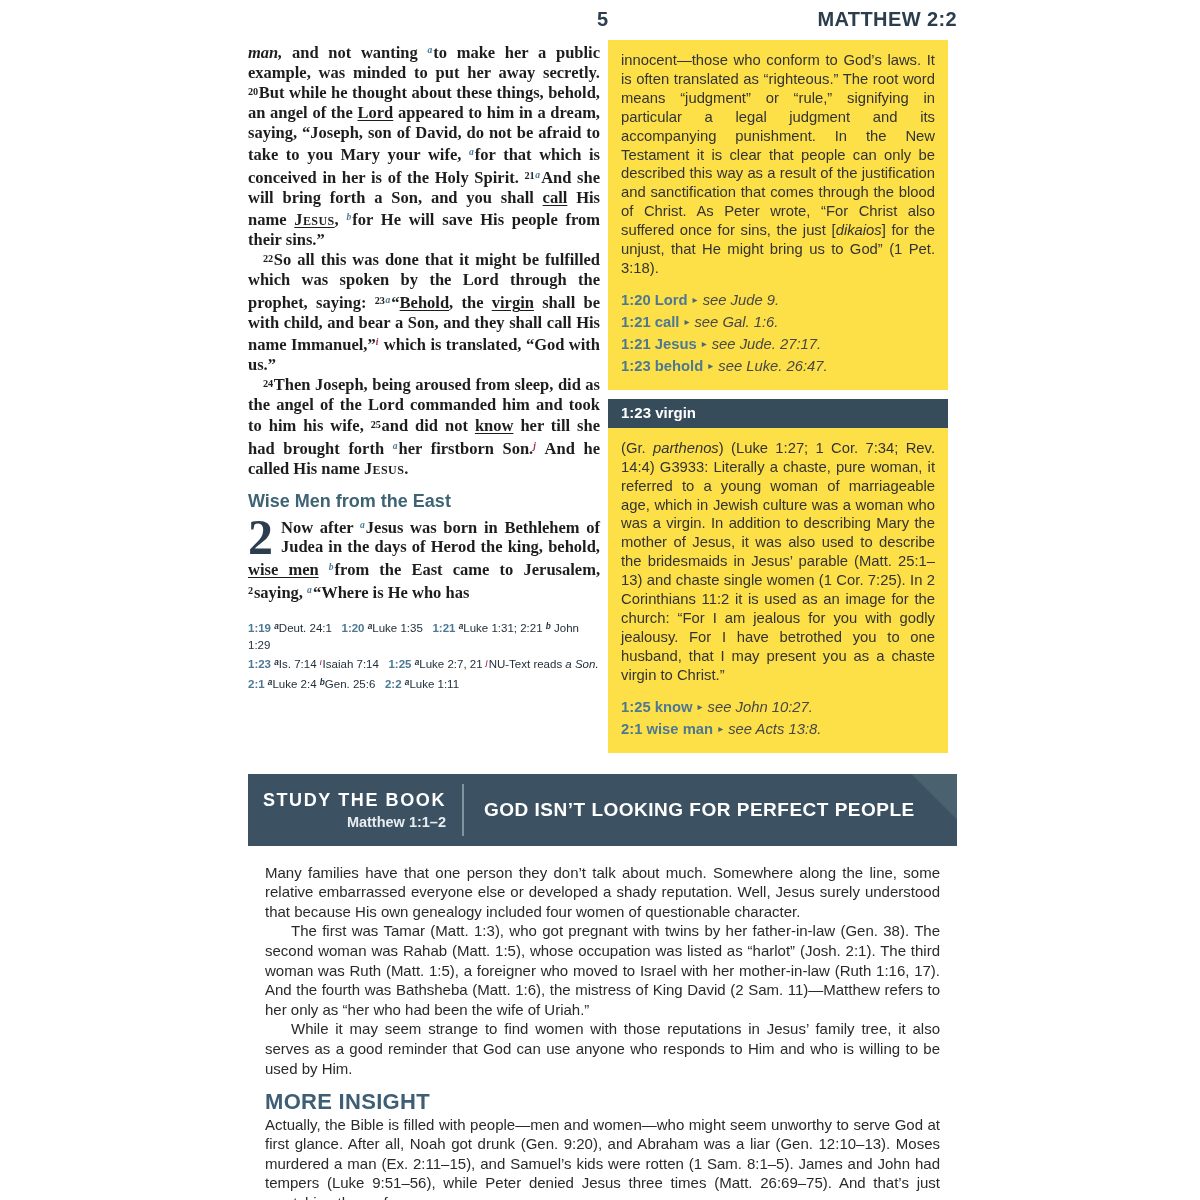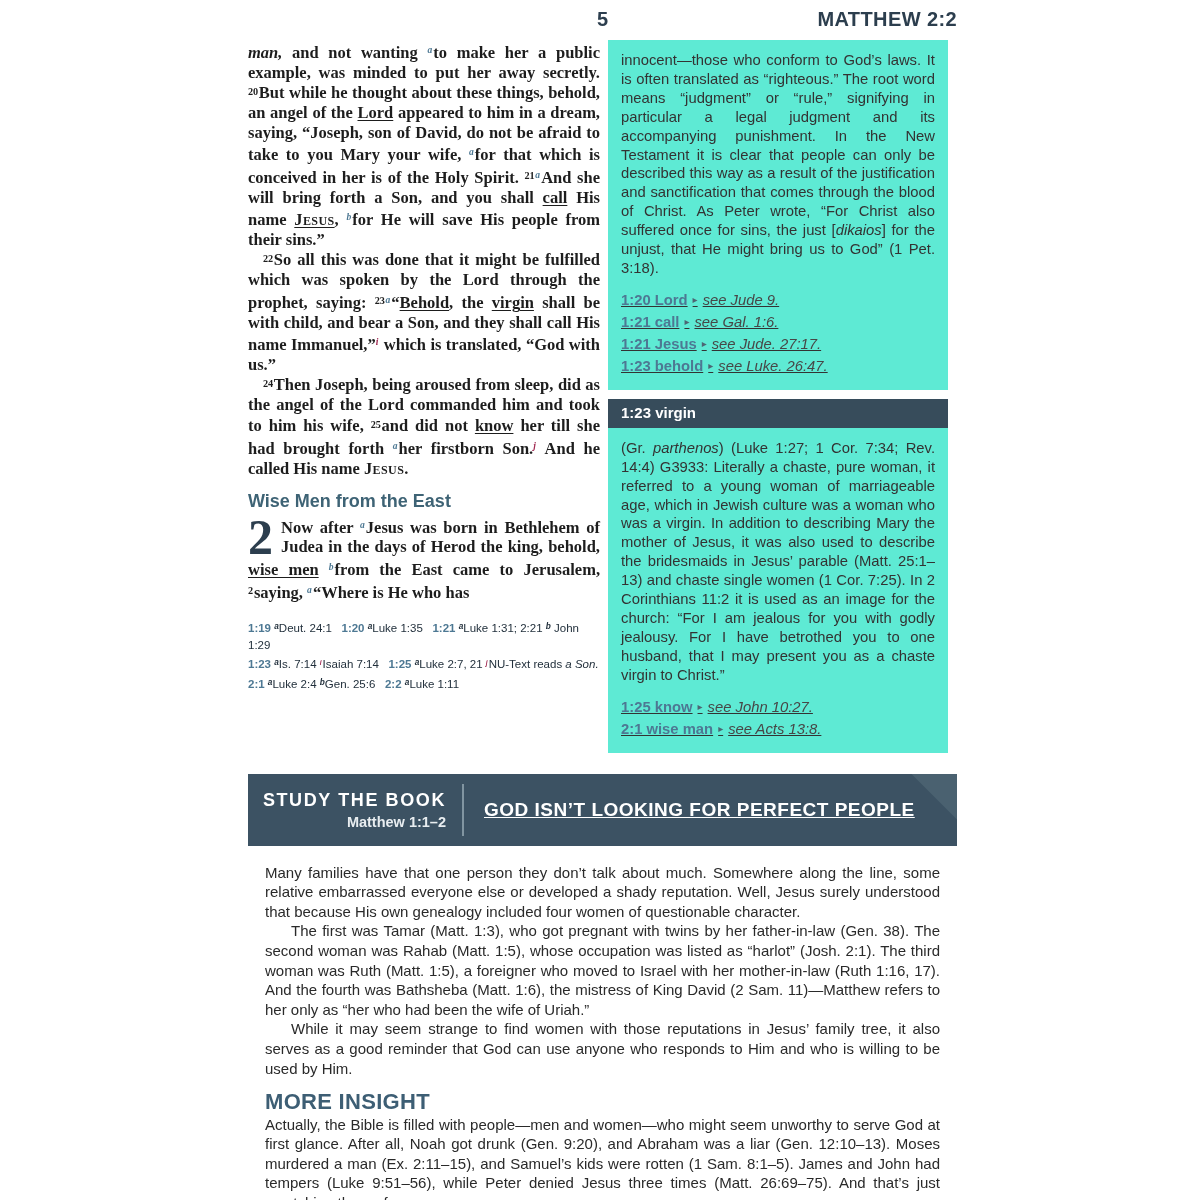--- a/index.html
+++ b/index.html
@@ -20,37 +20,37 @@
   .verse.indent{text-indent:15px;}
   .section-heading{font-family:Liberation Sans, sans-serif;color:#3e6375;
         font-size:18px;font-weight:700;margin:13px 0 3px;line-height:1.15;text-align:left;}
   .dropcap{float:left;font-size:50px;line-height:40px;font-weight:700;color:#2c3e4e;
         margin:2px 8px 0 0;font-family:"Liberation Serif",serif;}
   .footnotes{margin-top:16px;font-family:"Liberation Sans",sans-serif;font-weight:400;
         font-size:11.5px;line-height:17px;color:#22303c;text-align:left;}
   .footnotes p{margin:0;}
   
   .col-right{width:340px;font-size:14.8px;line-height:18.9px;color:#333333;}
-  .panel{background:#5eead4;padding:11px 13px;}
+  .panel{background:#fde047;padding:11px 13px;}
   .note-text{margin:0;text-align:justify;}
   .xrefs{margin-top:13px;}
-  .xref-row{margin:0 0 3px;line-height:18.5px;text-decoration:underline;}
+  .xref-row{margin:0 0 3px;line-height:18.5px;}
   .xref-term{color:#4d7893;font-weight:700;}
   .xref-arrow{color:#4d6673;font-size:10px;margin:0 5px;vertical-align:1.5px;}
   .xref-see{font-style:italic;color:#474747;}
   .note-header{margin-top:9px;background:#374c5b;color:#ffffff;font-weight:700;
         font-size:15px;padding:5px 13px;}
   
   .banner{position:relative;margin-top:21px;background:#3c5263;height:72px;
         display:flex;align-items:center;color:#ffffff;overflow:hidden;}
   .banner-left{width:214px;text-align:right;padding-right:16px;box-sizing:border-box;}
   .banner-eyebrow{font-size:18px;font-weight:700;letter-spacing:1.6px;}
   .banner-ref{font-size:14.5px;font-weight:700;margin-top:3px;color:#e8edf0;}
   .banner-divider{width:2px;height:52px;background:#8195a1;flex:0 0 2px;}
-  .banner-title{flex:1;padding-left:20px;font-size:19px;font-weight:700;letter-spacing:.5px;text-decoration:underline;}
+  .banner-title{flex:1;padding-left:20px;font-size:19px;font-weight:700;letter-spacing:.5px;}
   .banner-corner{position:absolute;top:0;right:0;width:46px;height:46px;background:#4a6170;
         clip-path:polygon(0 0,100% 0,100% 100%);}
   
   .article{margin-top:17px;padding:0 17px;font-size:15px;line-height:19.6px;
         color:#2a2a2a;text-align:justify;}
   .article p{margin:0;}
   .article p.indent{text-indent:26px;}
   .more-insight{margin:14px 0 3px;color:#3d5e74;font-size:22px;font-weight:700;
         letter-spacing:.3px;text-align:left;}
   

